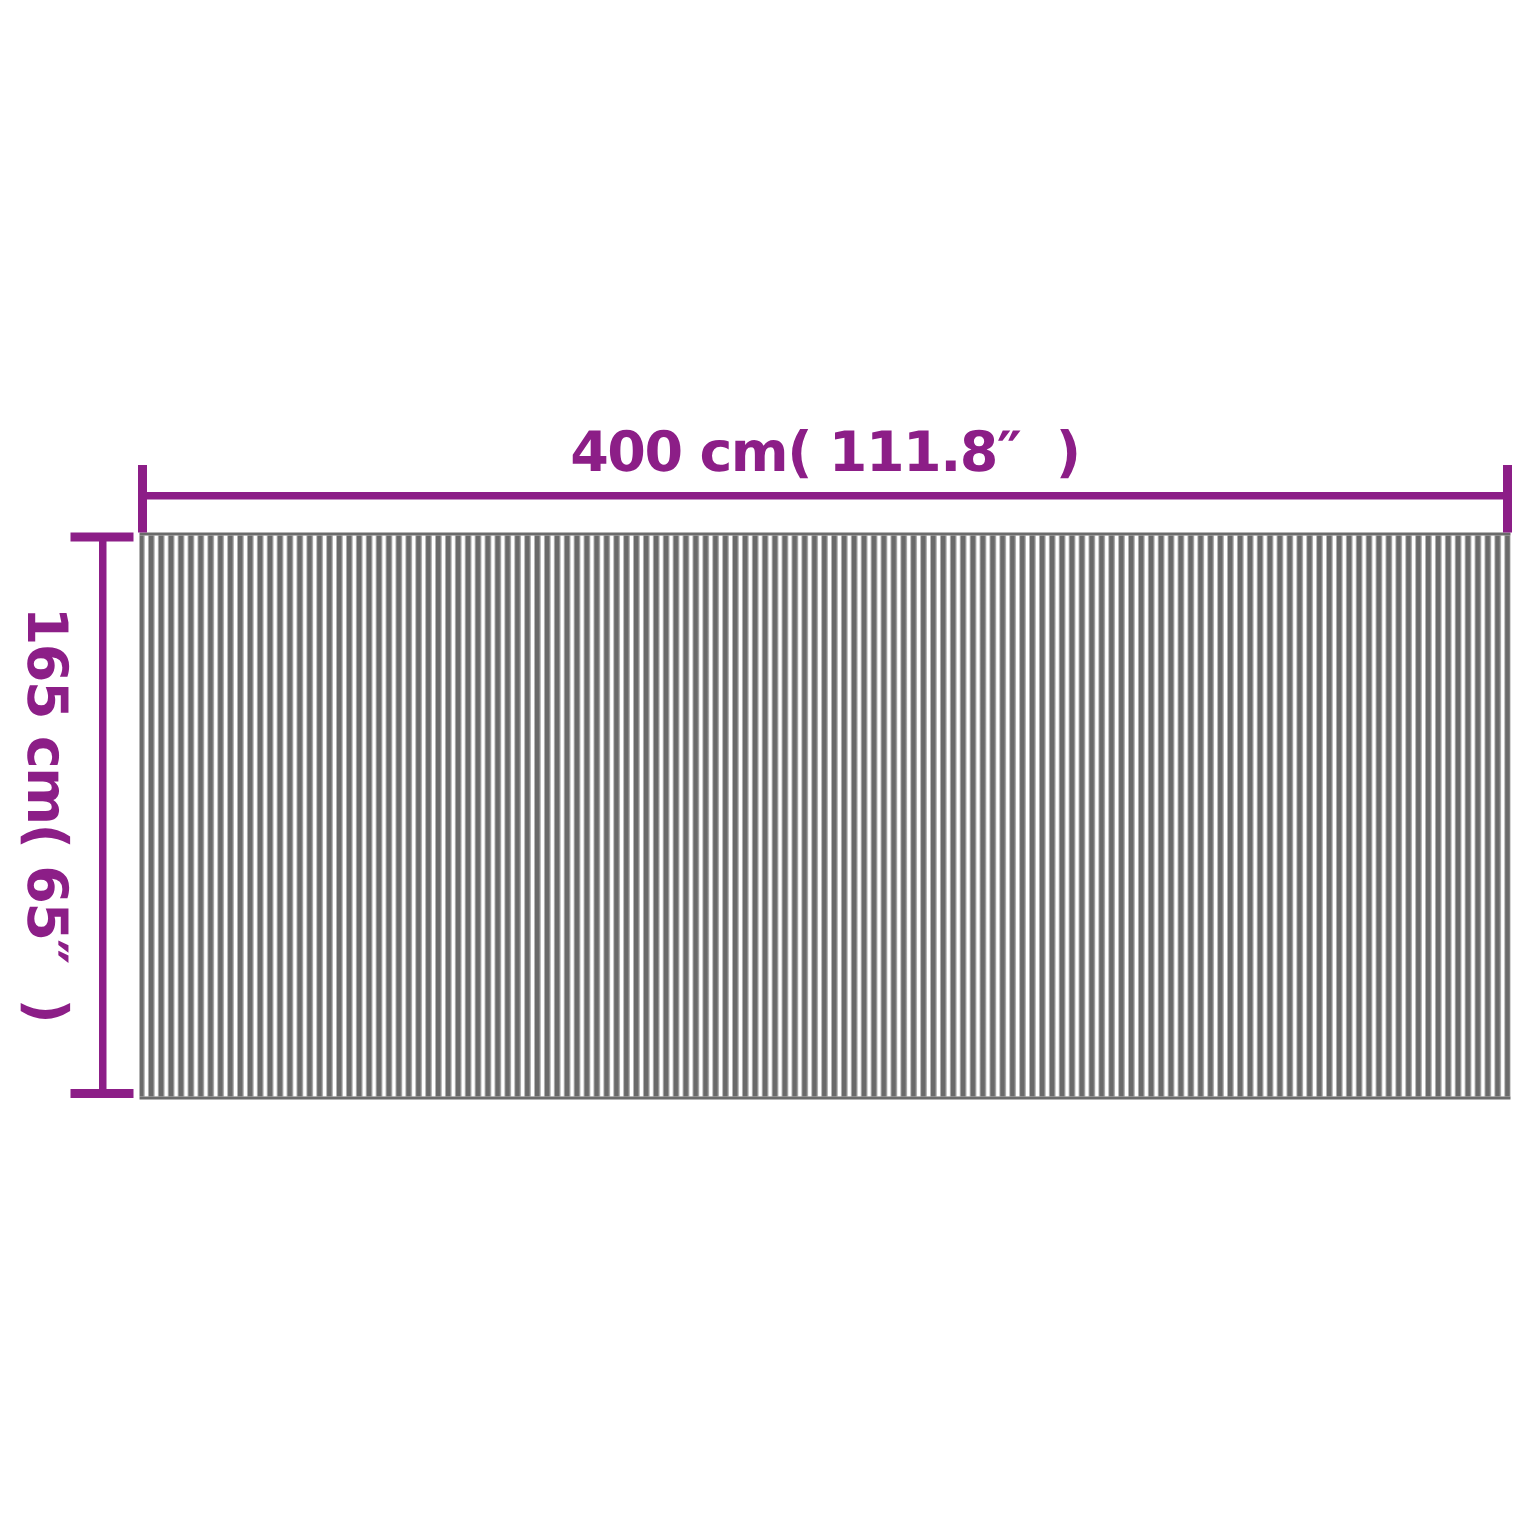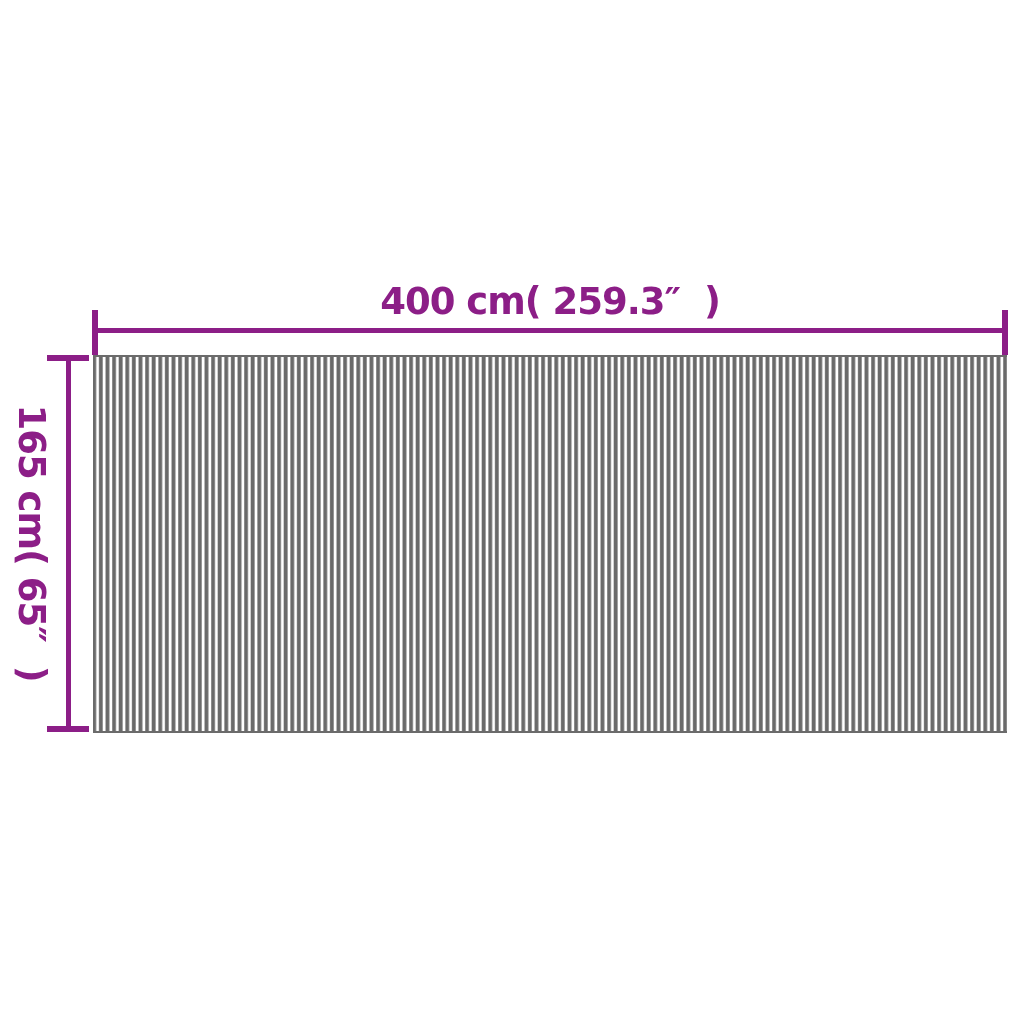--- a/index.html
+++ b/index.html
@@ -85,21 +85,21 @@
     transform-origin: center center;
   }
 </style>
 </head>
 <body>
 
 <div class="canvas">
 
   <div class="panel"></div>
 
-  <div class="dim-label width">400 cm( 259.3″  )</div>
+  <div class="dim-label width">400 cm( 111.8″  )</div>
   <div class="dim-line width"></div>
   <div class="dim-cap width-left"></div>
   <div class="dim-cap width-right"></div>
 
   <div class="dim-label height">165 cm( 65″  )</div>
   <div class="dim-line height"></div>
   <div class="dim-cap height-top"></div>
   <div class="dim-cap height-bottom"></div>
 
 </div>

